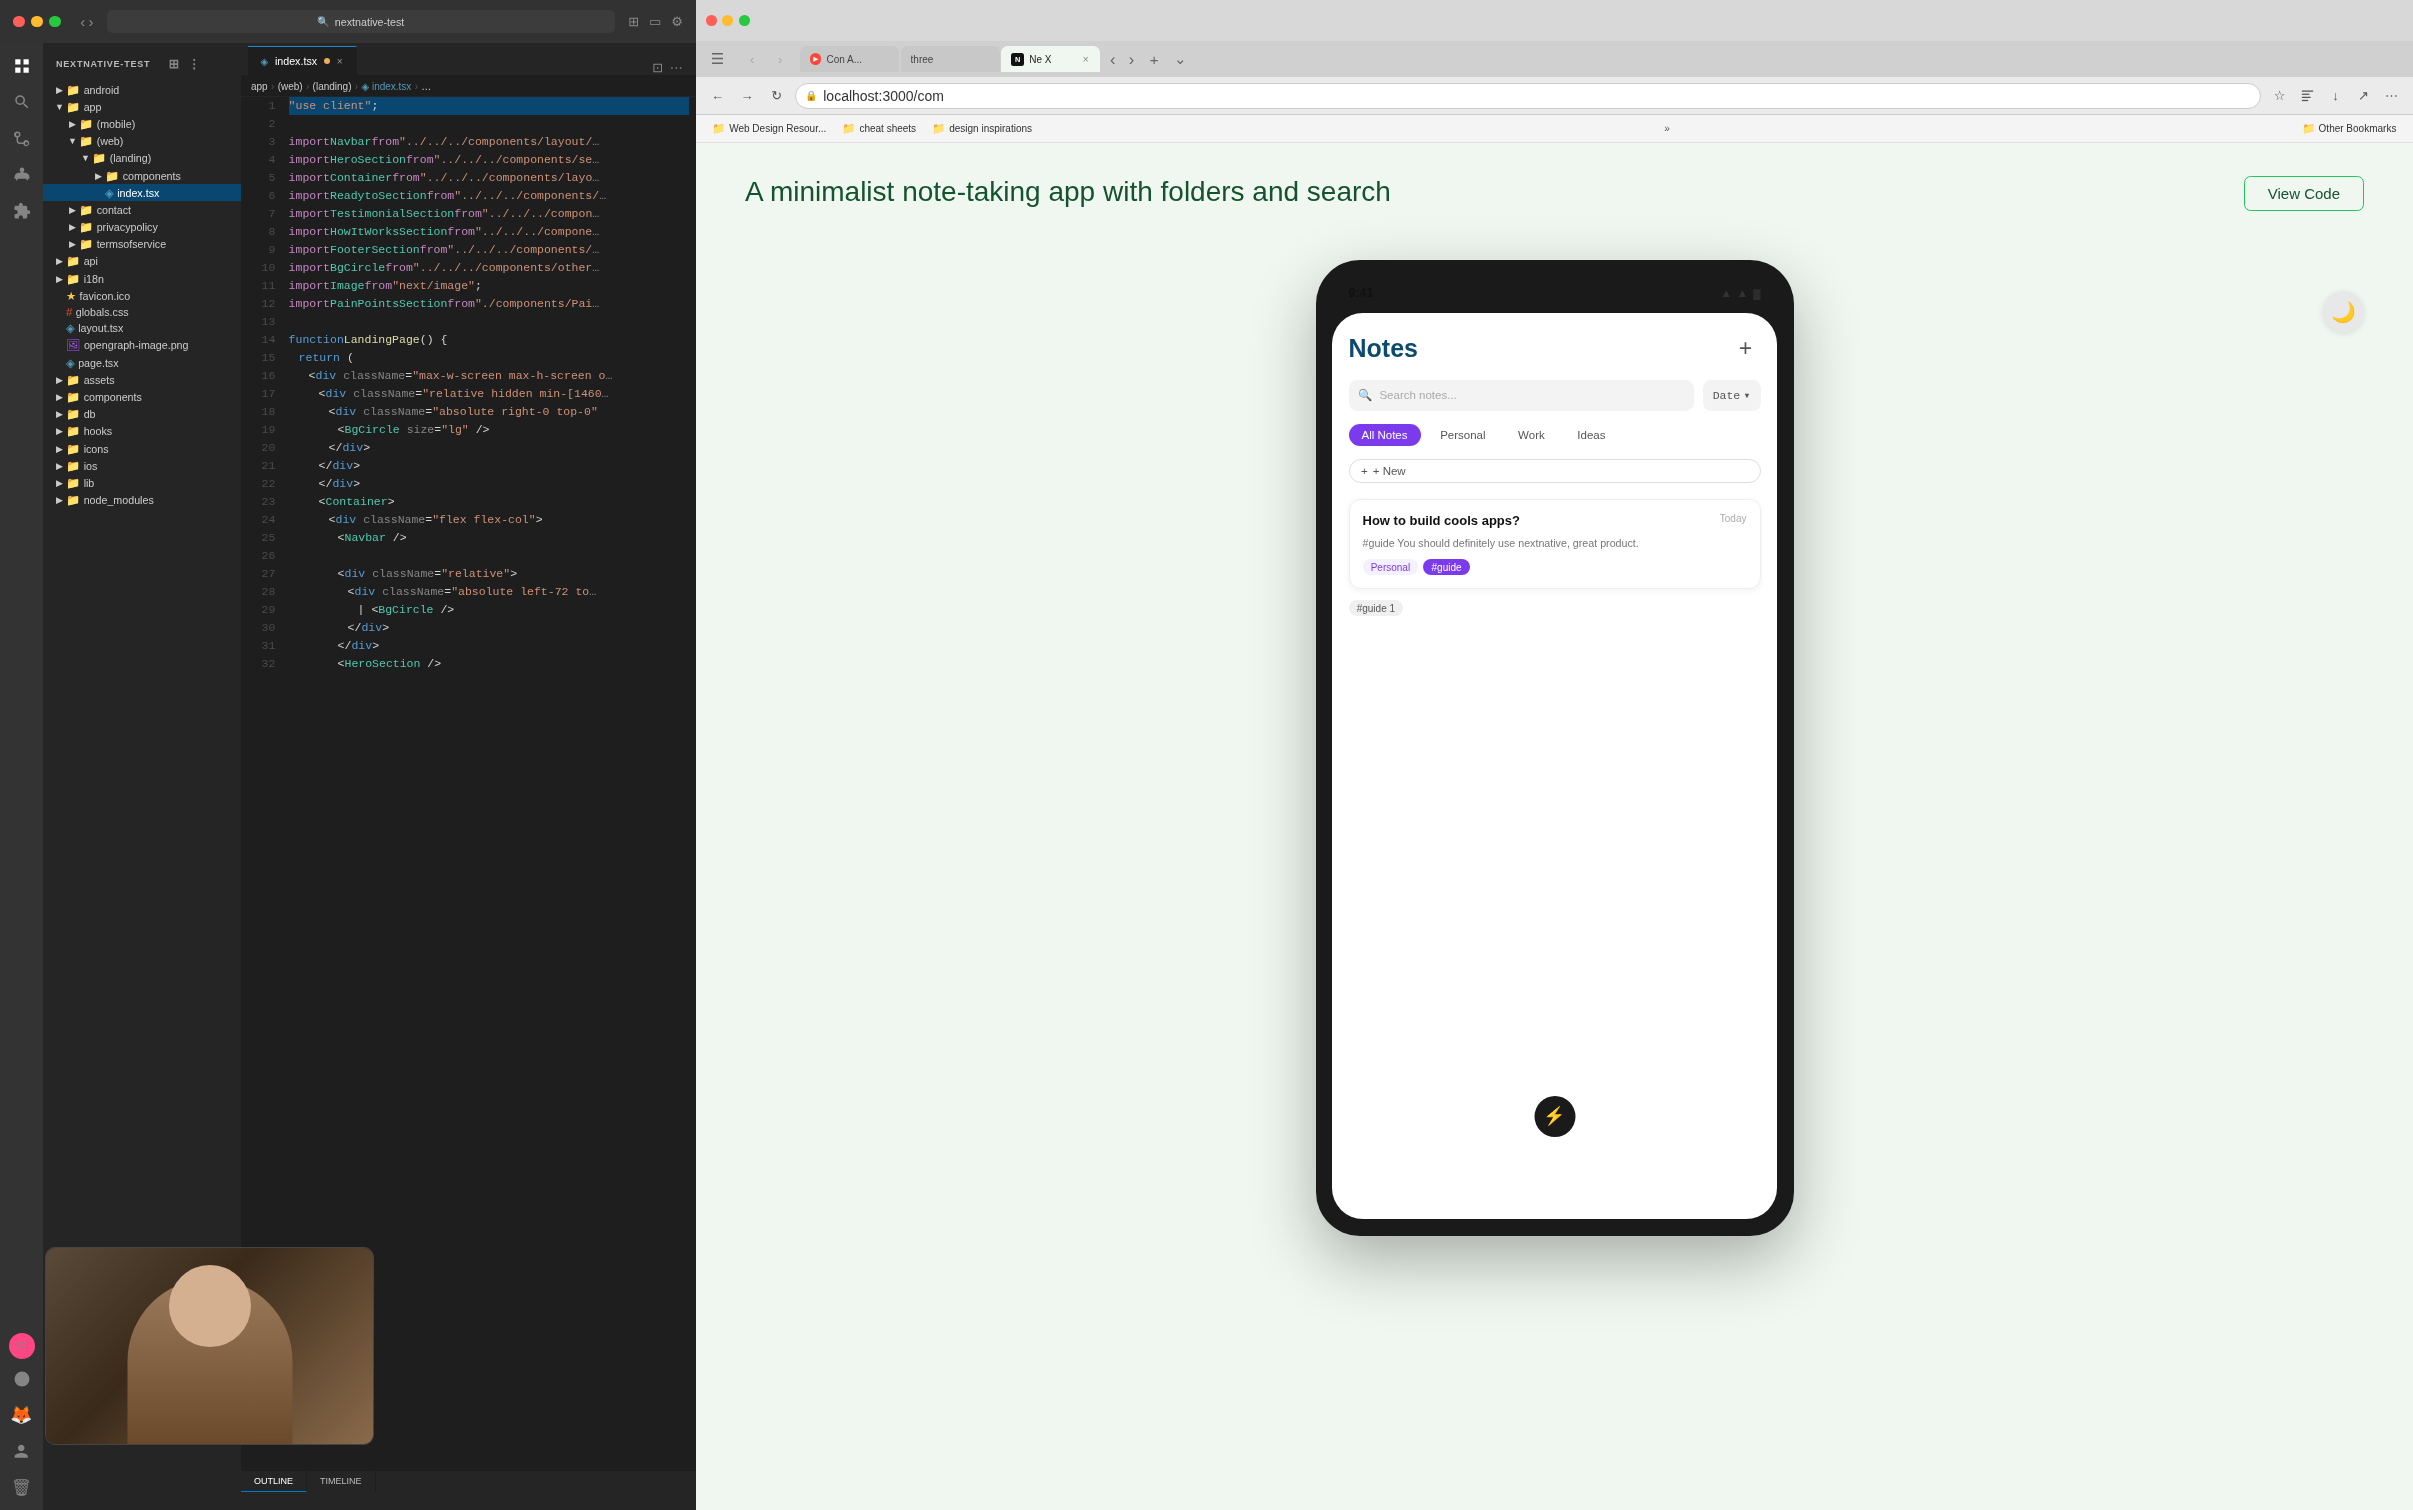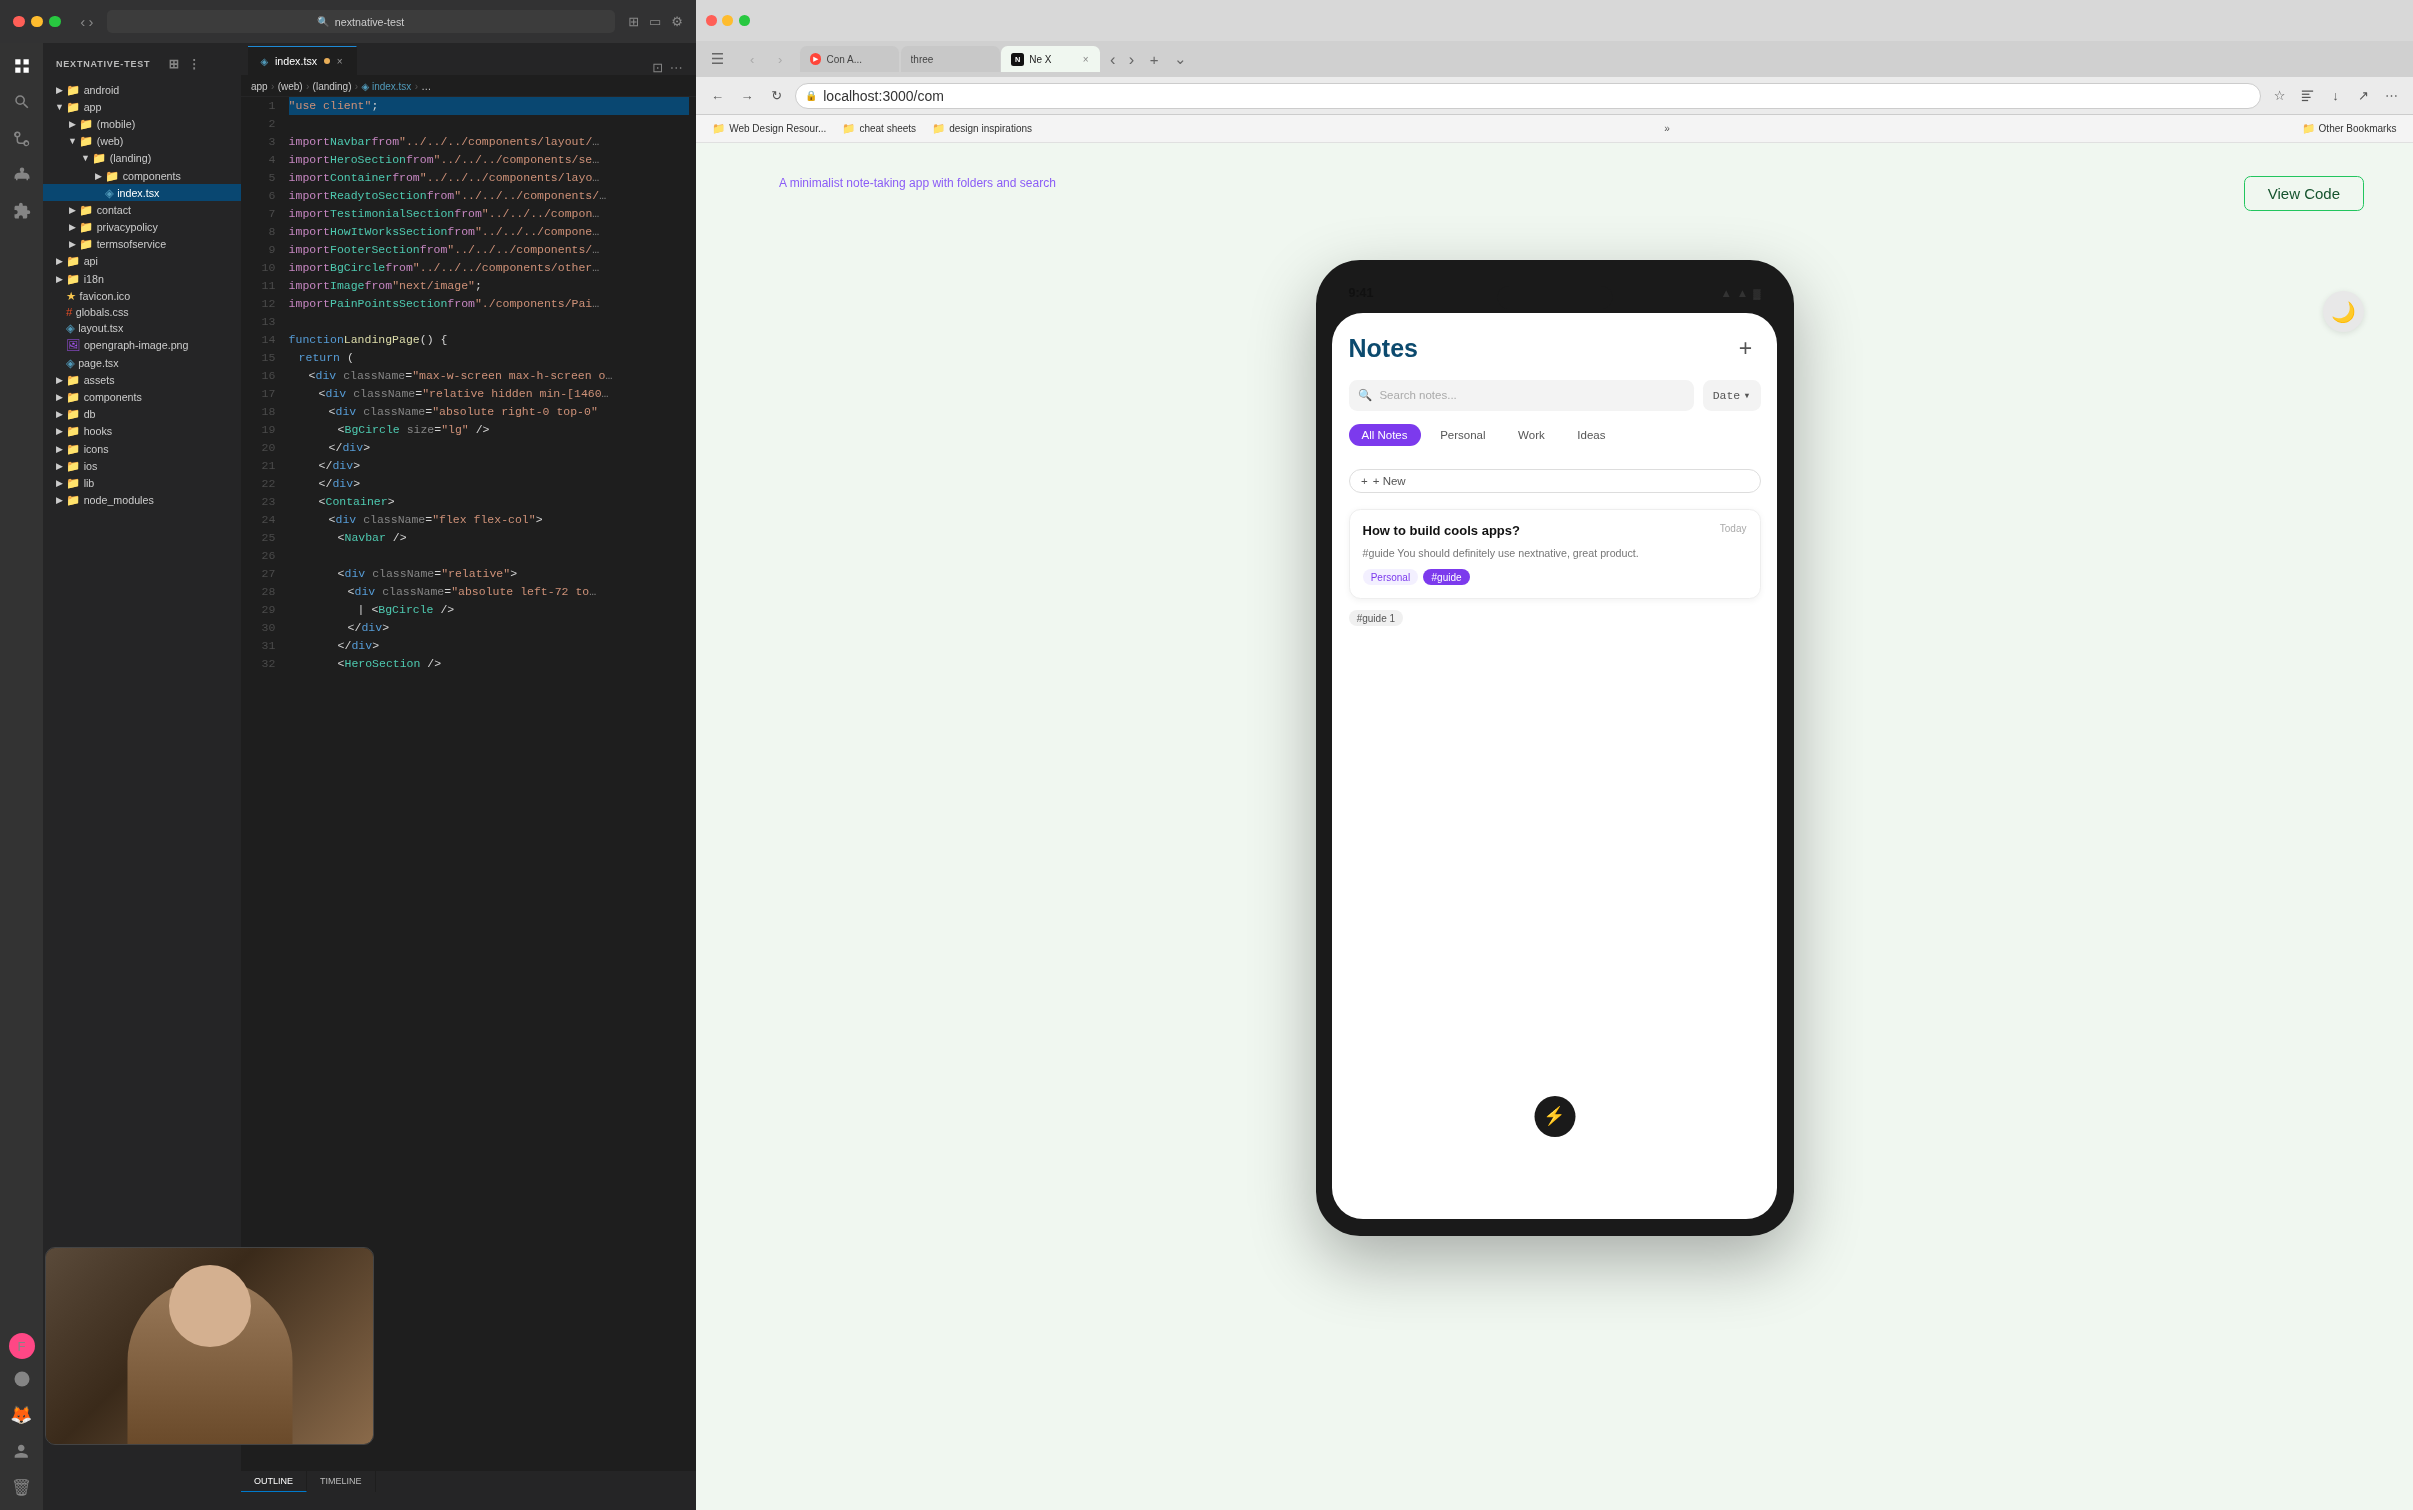--- a/index.html
+++ b/index.html
@@ -488,23 +488,22 @@
       margin-bottom: 49px;
     }
     .page-title-block {}
     .page-title {
       font-size: 43px;
       font-weight: 700;
       color: #111;
       margin-bottom: 10px;
     }
     .page-subtitle {
-      font-size: 12px;
-      color: #8b5cf6;
-      margin-left: 34px;
+      font-size: 28px;
+      color: #14532d;
     }
     .view-code-btn {
       background: transparent;
       border: 1.6px solid #22c55e;
       color: #14532d;
       padding: 8.2px 23px;
       border-radius: 6.6px;
       font-size: 15px;
       cursor: pointer;
       font-weight: 500;
@@ -635,21 +634,21 @@
       gap: 3.3px;
       font-size: 11.5px;
       color: #555;
       cursor: pointer;
       font-family: Liberation Mono, monospace;
     }
 
     .filter-tabs {
       display: flex;
       gap: 6.6px;
-      margin-bottom: 23px;
+      margin-bottom: 13px;
       flex-wrap: wrap;
     }
     .filter-tab {
       padding: 5px 13px;
       border-radius: 16.5px;
       font-size: 11.5px;
       cursor: pointer;
       font-weight: 500;
     }
     .filter-tab.active {

